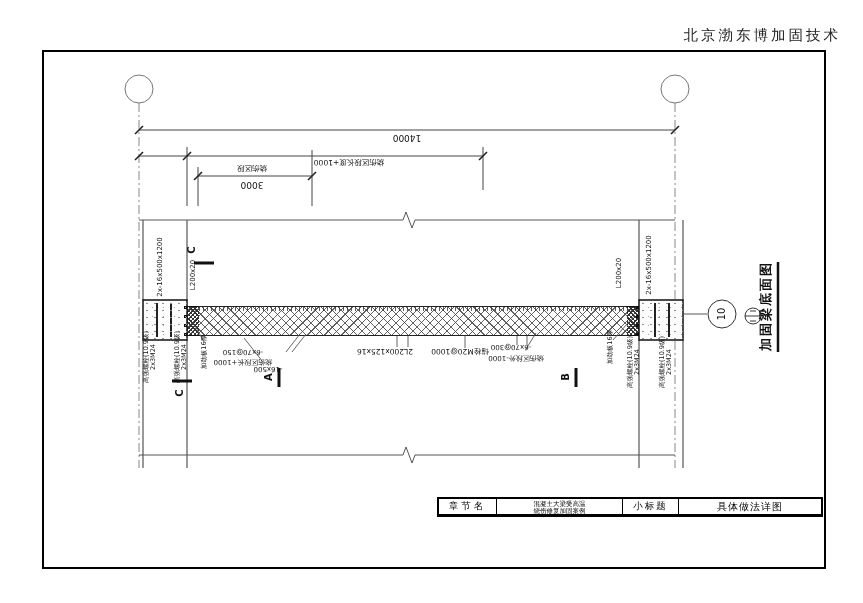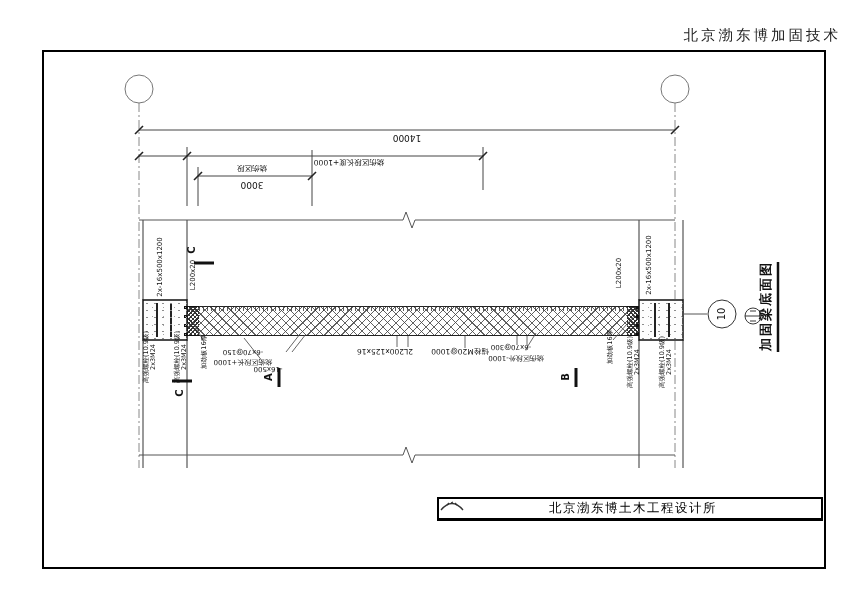--- a/index.html
+++ b/index.html
@@ -208,26 +208,26 @@
 
   <div class="t vt" style="left:269px;top:377px;font-size:10px;font-weight:bold">A</div>
   <div class="t vt" style="left:566px;top:377px;font-size:10px;font-weight:bold">B</div>
   <div class="t vt" style="left:192px;top:250px;font-size:10px;font-weight:bold">C</div>
   <div class="t vt" style="left:180px;top:393px;font-size:10px;font-weight:bold">C</div>
 
   <div class="t vt" style="left:722px;top:314px;font-size:10px">10</div>
   <div class="t vt" style="left:766px;top:306px;font-size:13px;font-weight:bold;letter-spacing:2px">加固梁底面图</div>
 
   <div id="tblock">
-    <div class="tb-row tb-firm">
-      <span class="logo">
-        <svg width="26" height="13" viewBox="0 0 26 13">
-          <path d="M2 11 Q13 -2 24 11" stroke="#333" stroke-width="1.4" fill="none"></path>
-          <line x1="8" y1="6" x2="10" y2="4" stroke="#333" stroke-width="1.2"></line>
-          <line x1="12" y1="4" x2="14" y2="3" stroke="#333" stroke-width="1.2"></line>
-          <line x1="16" y1="4" x2="18" y2="6" stroke="#333" stroke-width="1.2"></line>
-        </svg>
-      </span>
-      <span>北京渤东博土木工程设计所</span>
+    <div class="tb-row tb-r2">
+      <div class="cell c1">章节名</div>
+      <div class="cell c2">
+        <div class="tiny">
+          <div>混凝土大梁受高温</div>
+          <div>烧伤修复加固案例</div>
+        </div>
+      </div>
+      <div class="cell c3">小标题</div>
+      <div class="cell c4">具体做法详图</div>
     </div>
   </div>
 
 </div>
 
 </body></html>

